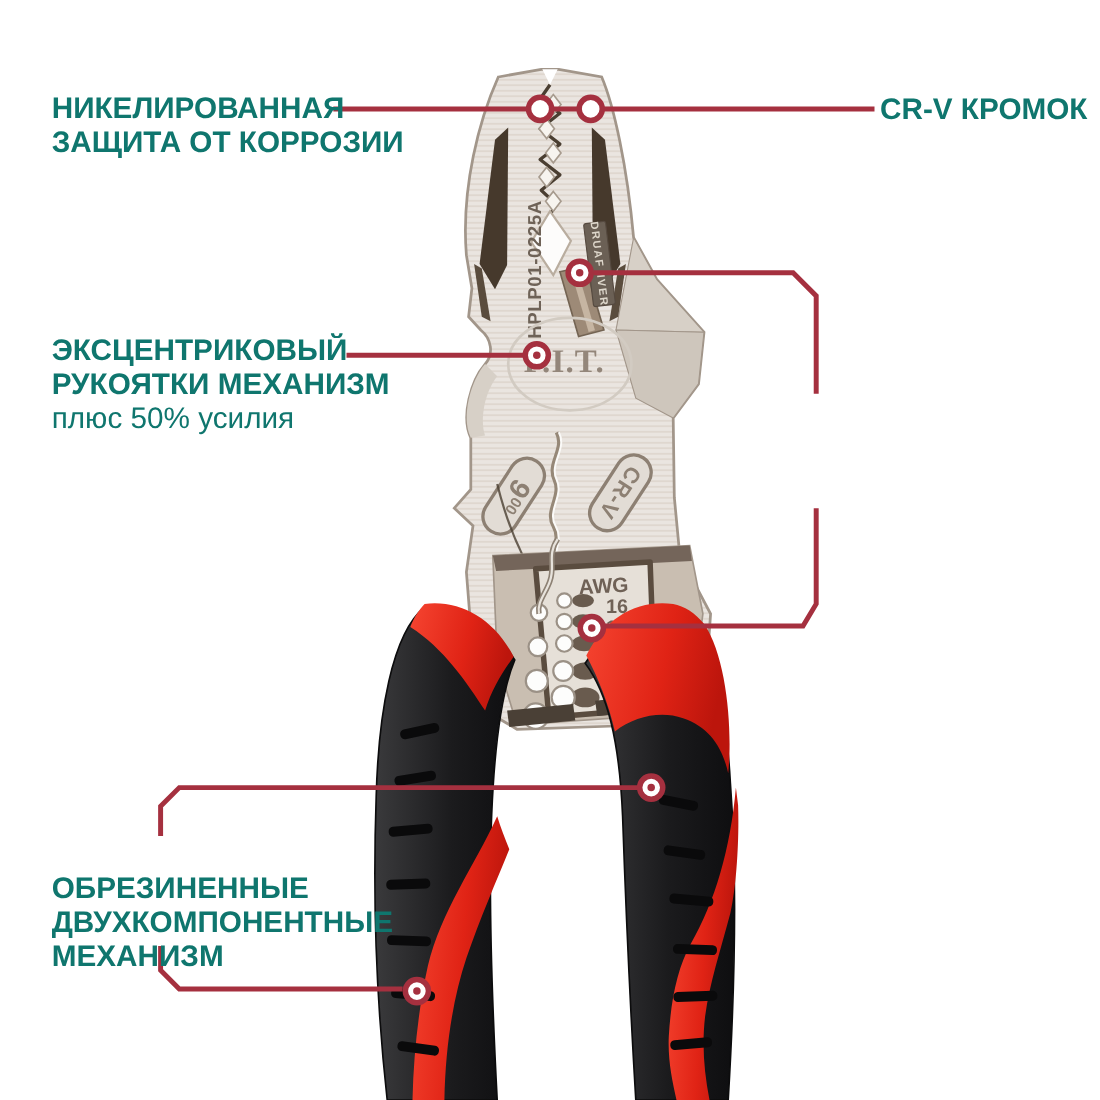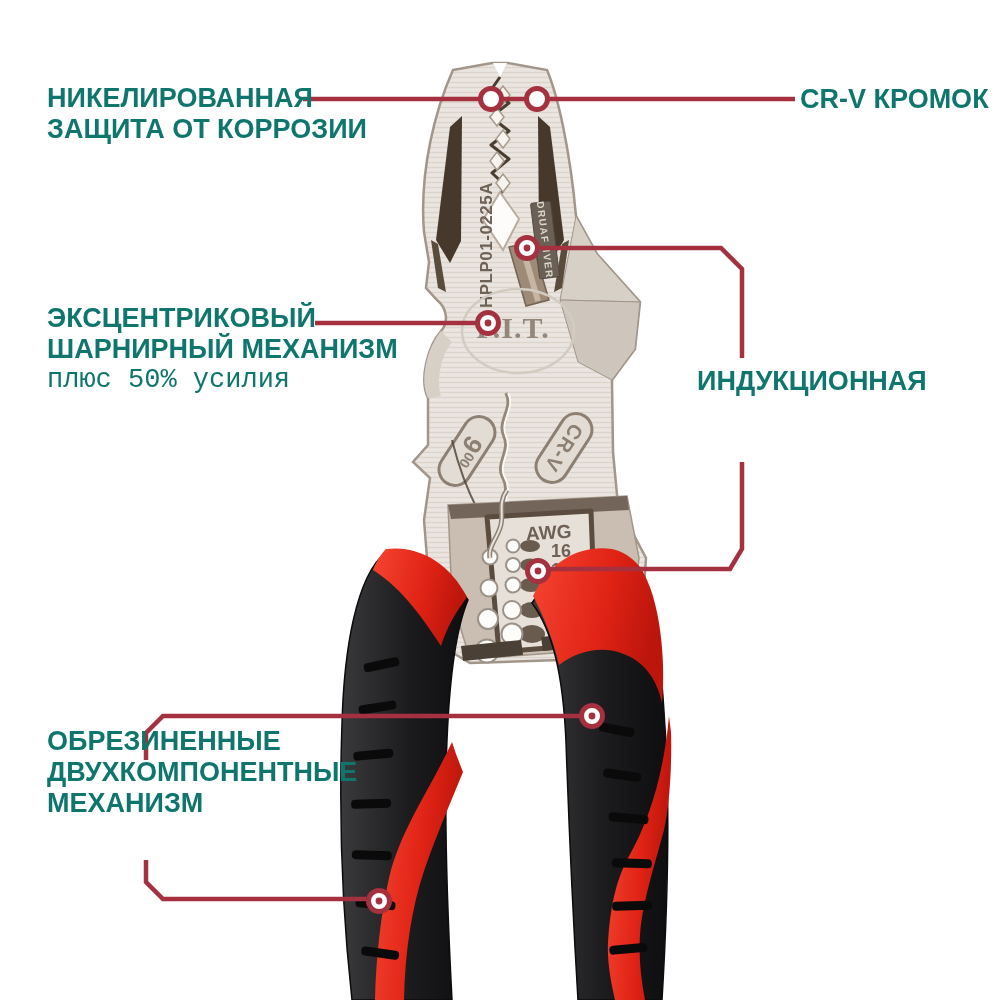--- a/index.html
+++ b/index.html
@@ -1,21 +1,21 @@
 <!DOCTYPE html>
 <html><head>
 <meta charset="utf-8">
 <style>
   html,body{margin:0;padding:0;background:#fff;}
   #stage{position:relative;width:1000px;height:1000px;background:#ffffff;overflow:hidden;
          font-family:"Liberation Sans","DejaVu Sans",sans-serif;}
   #art{position:absolute;left:0;top:0;}
   .label{position:absolute;font-weight:700;font-size:27px;line-height:31px;color:#0f766e;
          white-space:nowrap;letter-spacing:0;}
-  .label .light{font-weight:400;font-family:Liberation Mono, monospace;}
+  .label .light{font-weight:400;}
   svg text{font-family:"Liberation Sans","DejaVu Sans",sans-serif;}
   .serif{font-family:"Liberation Serif","DejaVu Serif",serif;}
 </style>
 </head>
 <body>
 
 <div id="stage">
 
   <svg id="art" width="1000" height="1000" viewBox="0 0 1000 1000">
     <defs>
@@ -184,27 +184,26 @@
     <div>НИКЕЛИРОВАННАЯ</div>
     <div>ЗАЩИТА ОТ КОРРОЗИИ</div>
   </div>
 
   <div class="label" style="left:800px;top:84px">
     <div>CR-V КРОМОК</div>
   </div>
 
   <div class="label" style="left:47px;top:303px">
     <div>ЭКСЦЕНТРИКОВЫЙ</div>
-    <div>ШАРНИРНЫЙ МЕХАНИЗМ</div>
+    <div>РУКОЯТКИ МЕХАНИЗМ</div>
     <div class="light">плюс 50% усилия</div>
   </div>
 
   <div class="label" style="left:697px;top:366px">
-    <div>ИНДУКЦИОННАЯ</div>
-  </div>
-
-  <div class="label" style="left:47px;top:726px">
+  </div>
+
+  <div class="label" style="left:47px;top:792px">
     <div>ОБРЕЗИНЕННЫЕ</div>
     <div>ДВУХКОМПОНЕНТНЫЕ</div>
     <div>МЕХАНИЗМ</div>
   </div>
 
 </div>
 
 </body></html>

